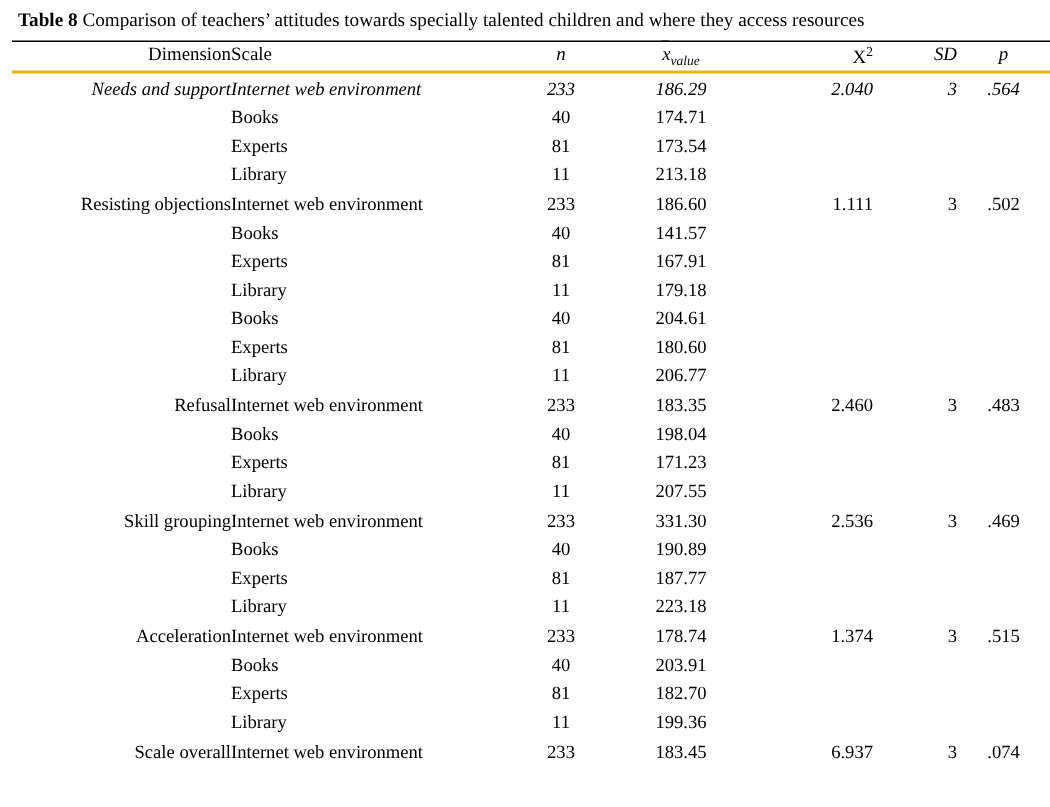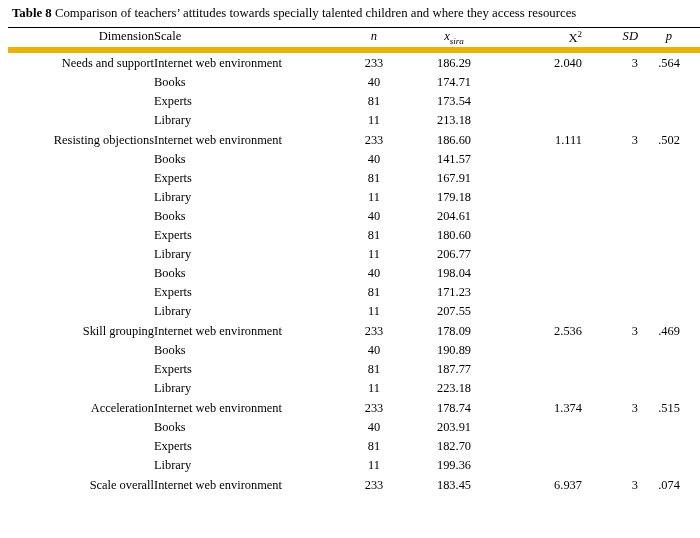--- a/index.html
+++ b/index.html
@@ -46,21 +46,22 @@
   table.apa td, table.apa th {
     padding: 0;
     margin: 0;
     vertical-align: top;
     font-weight: normal;
   }
   .rule-top td {
     border-top: 1px solid #000;
   }
   .rule-mid td {
-    border-top: 6px solid #eab308;
+    border-top: 2px solid #eab308;
+    font-style: italic;
   }
   .hdr td {
     font-size: 12.6px;
     line-height: 1.35;
     padding-top: 2px;
     padding-bottom: 2px;
   }
   .hdr .it {
     font-style: italic;
   }
@@ -116,21 +117,21 @@
     <span class="cap-text">Comparison of teachers’ attitudes towards specially talented children and where they access resources</span>
   </p>
 
   <table class="apa">
     <thead>
       <tr class="rule-top hdr">
         <td class="c-dim">Dimension</td>
         <td class="c-grp">Scale</td>
         <td class="c-n it">n</td>
         <td class="c-mean">
-          <span class="xbar"><span class="bar"></span><span>x</span></span><span class="sub">sira</span>
+          <span class="xbar"><span class="bar"></span><span>x</span></span><span class="sub">value</span>
         </td>
         <td class="c-chi"><span>X</span><span class="sup">2</span></td>
         <td class="c-sd it">SD</td>
         <td class="c-p it">p</td>
       </tr>
     </thead>
 
     <tbody class="body">
 
       <tr class="rule-mid first-of-block">
@@ -228,20 +229,29 @@
       <tr>
         <td class="c-dim"></td>
         <td class="c-grp">Library</td>
         <td class="c-n num">11</td>
         <td class="c-mean num">206.77</td>
         <td class="c-chi"></td>
         <td class="c-sd"></td>
         <td class="c-p"></td>
       </tr>
 
+      <tr class="first-of-block">
+        <td class="c-dim">Refusal</td>
+        <td class="c-grp">Internet web environment</td>
+        <td class="c-n num">233</td>
+        <td class="c-mean num">183.35</td>
+        <td class="c-chi num">2.460</td>
+        <td class="c-sd num">3</td>
+        <td class="c-p num">.483</td>
+      </tr>
       <tr>
         <td class="c-dim"></td>
         <td class="c-grp">Books</td>
         <td class="c-n num">40</td>
         <td class="c-mean num">198.04</td>
         <td class="c-chi"></td>
         <td class="c-sd"></td>
         <td class="c-p"></td>
       </tr>
       <tr>
@@ -260,21 +270,21 @@
         <td class="c-mean num">207.55</td>
         <td class="c-chi"></td>
         <td class="c-sd"></td>
         <td class="c-p"></td>
       </tr>
 
       <tr class="first-of-block">
         <td class="c-dim">Skill grouping</td>
         <td class="c-grp">Internet web environment</td>
         <td class="c-n num">233</td>
-        <td class="c-mean num">178.09</td>
+        <td class="c-mean num">331.30</td>
         <td class="c-chi num">2.536</td>
         <td class="c-sd num">3</td>
         <td class="c-p num">.469</td>
       </tr>
       <tr>
         <td class="c-dim"></td>
         <td class="c-grp">Books</td>
         <td class="c-n num">40</td>
         <td class="c-mean num">190.89</td>
         <td class="c-chi"></td>

